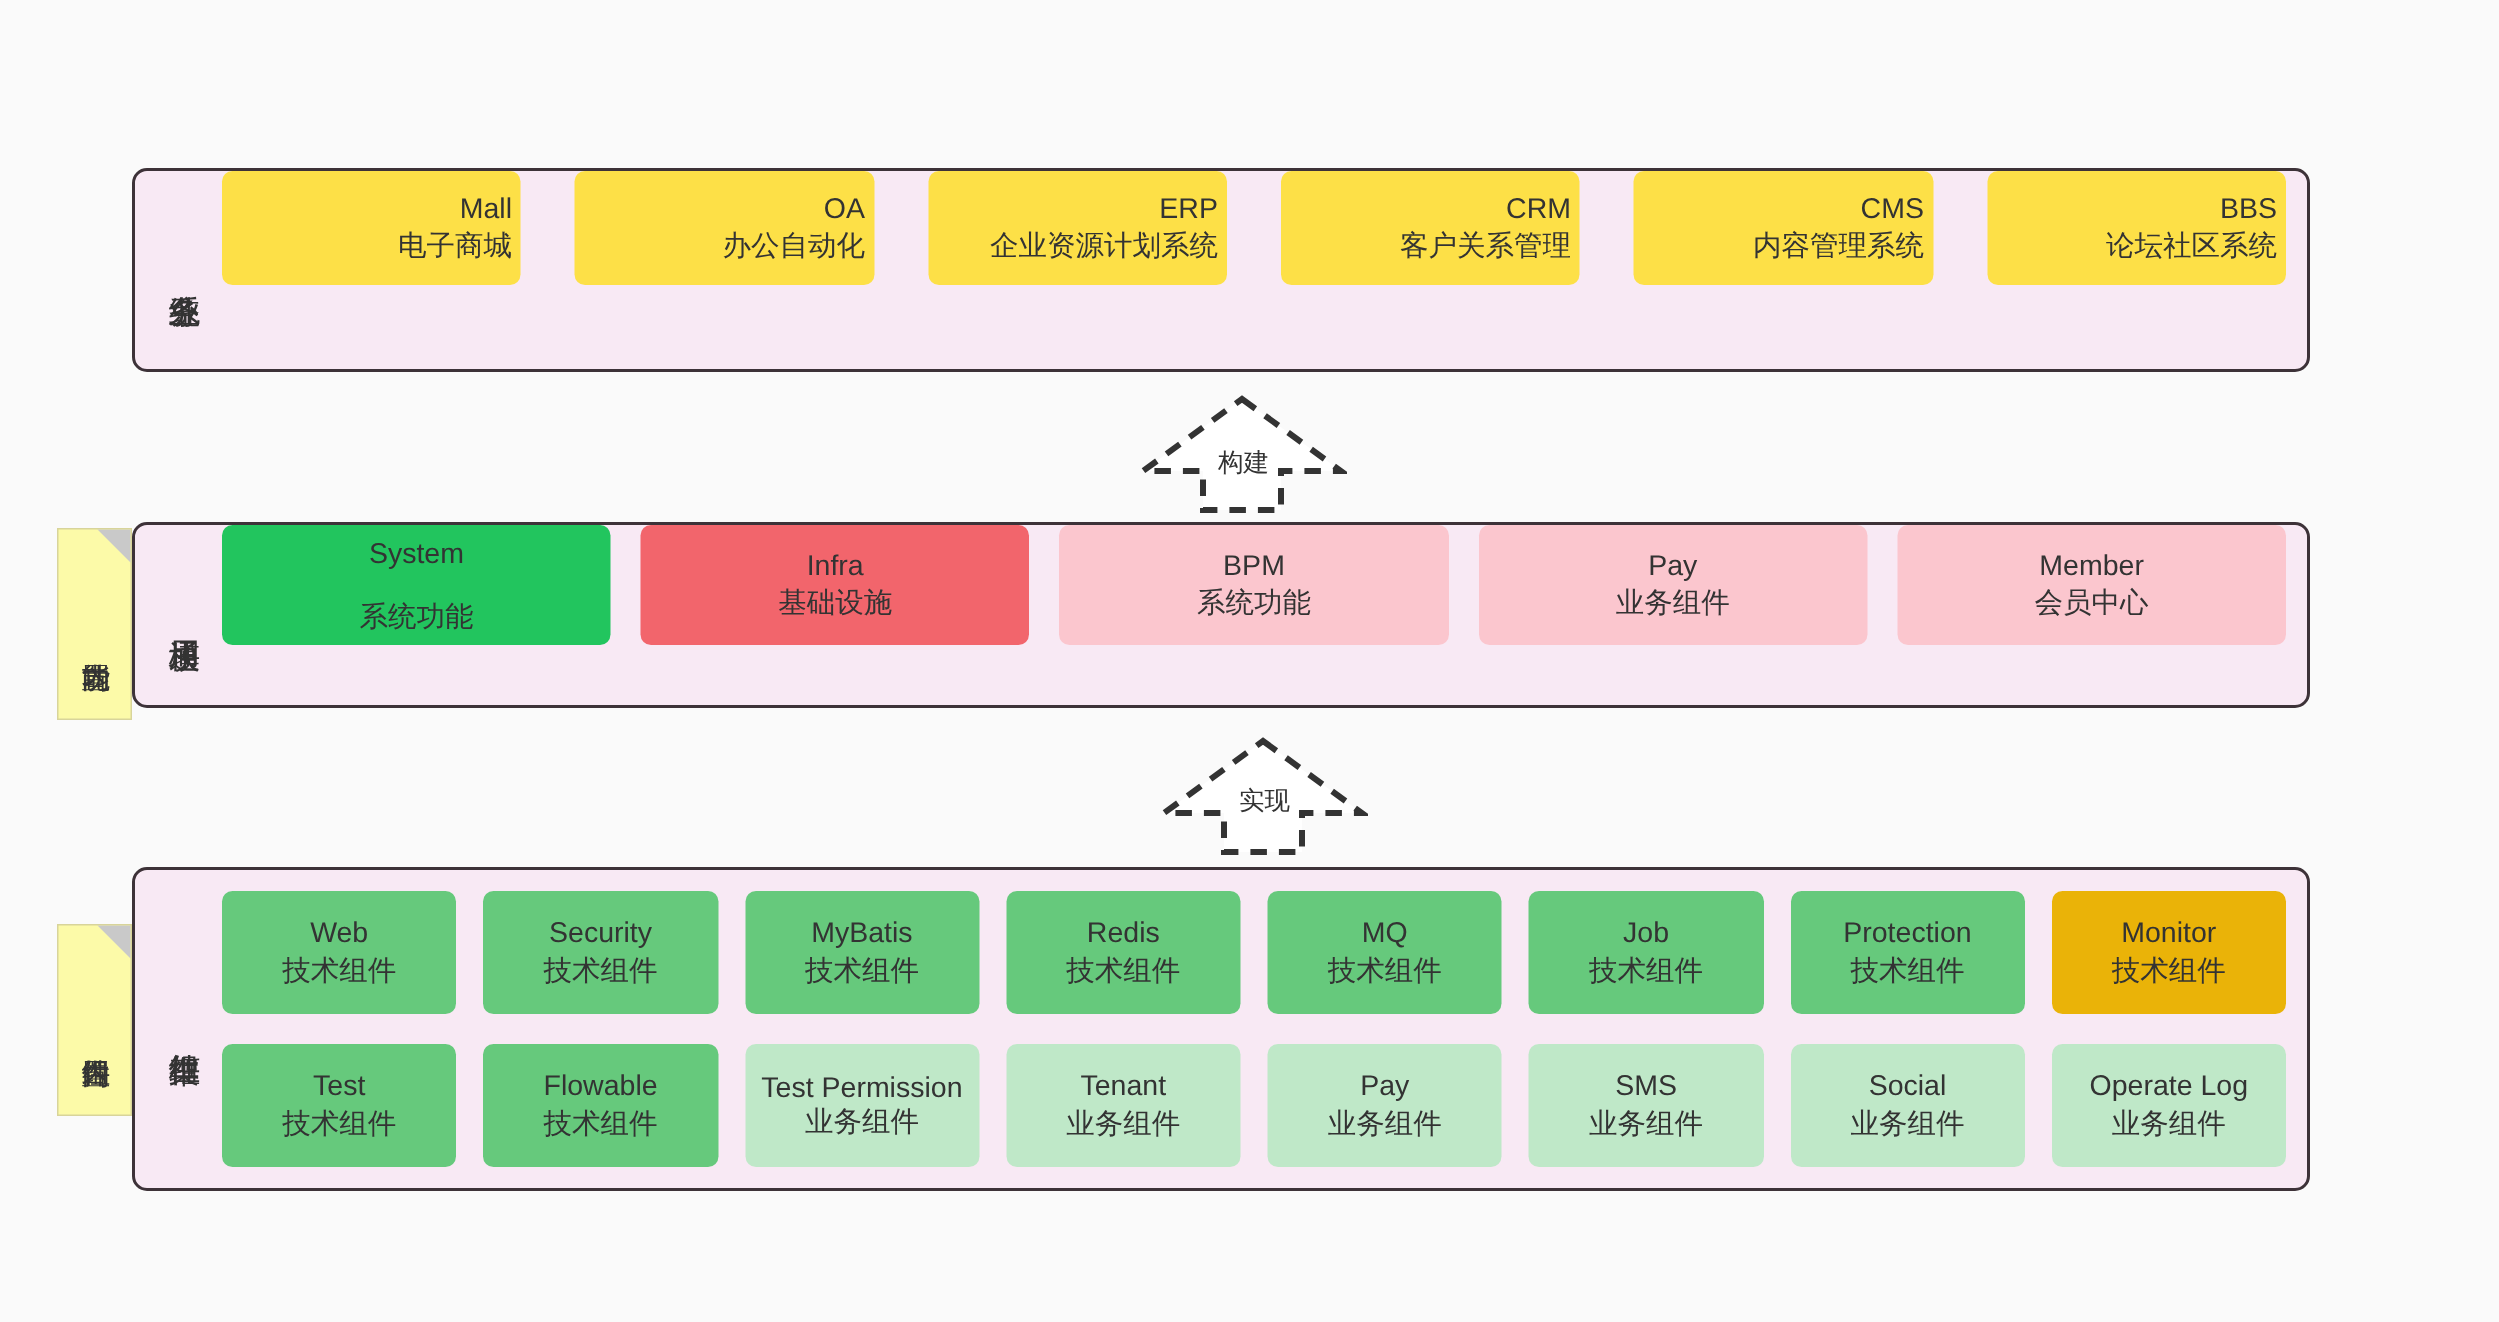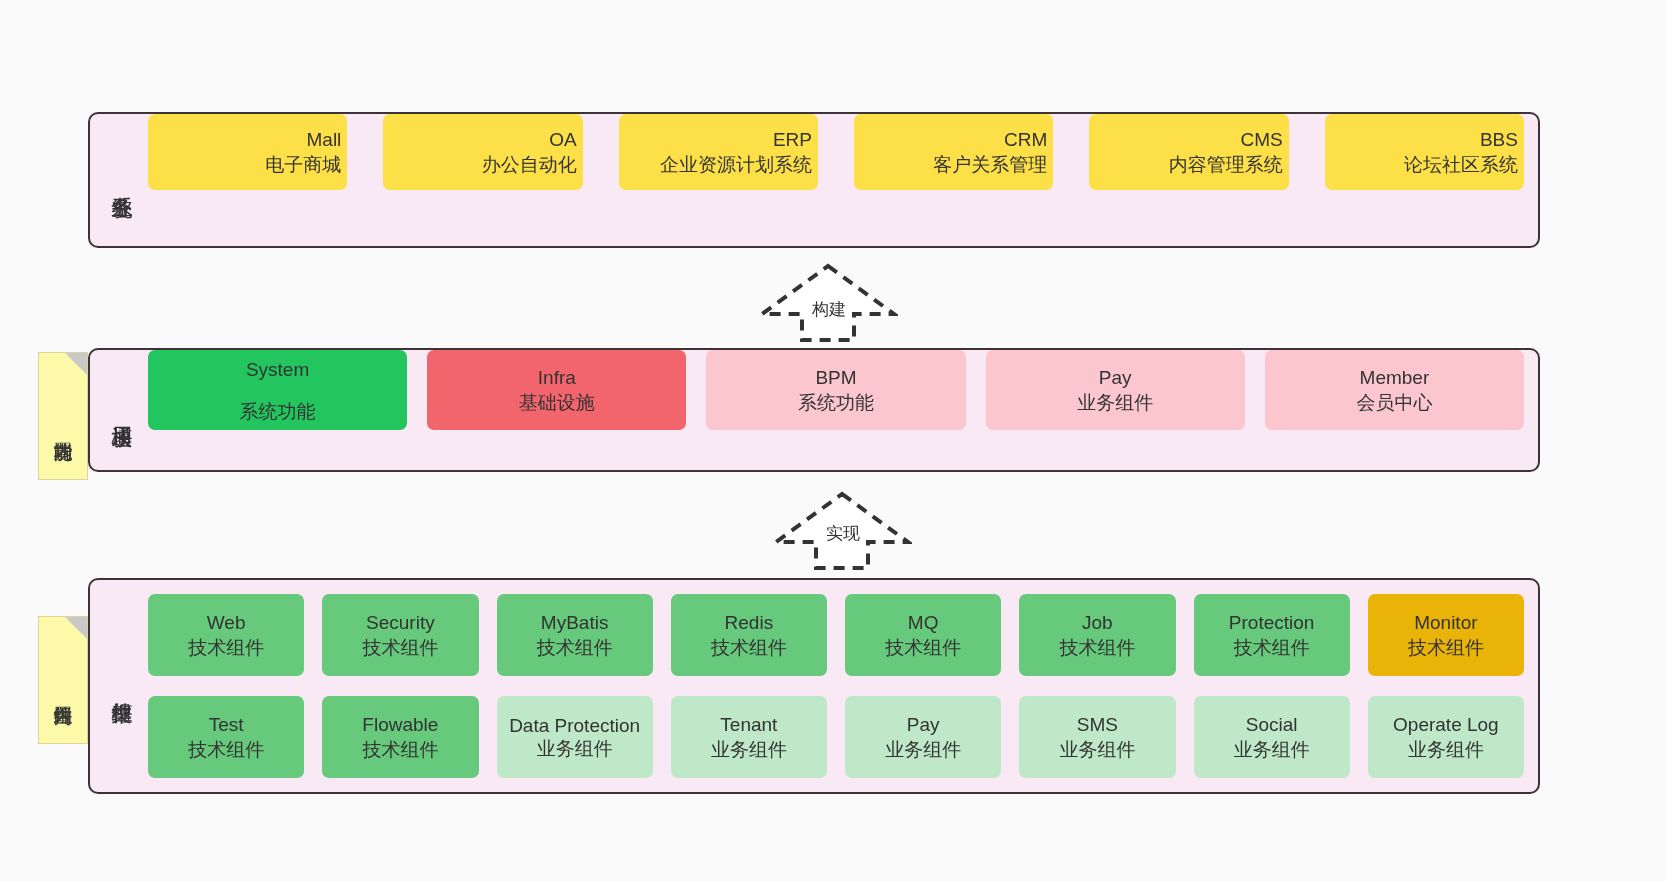--- a/index.html
+++ b/index.html
@@ -308,21 +308,21 @@
       <div class="card-row">
         <div class="card" style="background:#66c97c;">
           <span class="c-title">Test</span>
           <span class="c-sub">技术组件</span>
         </div>
         <div class="card" style="background:#66c97c;">
           <span class="c-title">Flowable</span>
           <span class="c-sub">技术组件</span>
         </div>
         <div class="card wrap" style="background:#bfe8c8; line-height:23px;">
-          <span class="c-title">Data Protection</span>
+          <span class="c-title">Test Permission</span>
           <span class="c-sub">业务组件</span>
         </div>
         <div class="card" style="background:#bfe8c8;">
           <span class="c-title">Tenant</span>
           <span class="c-sub">业务组件</span>
         </div>
         <div class="card" style="background:#bfe8c8;">
           <span class="c-title">Pay</span>
           <span class="c-sub">业务组件</span>
         </div>

